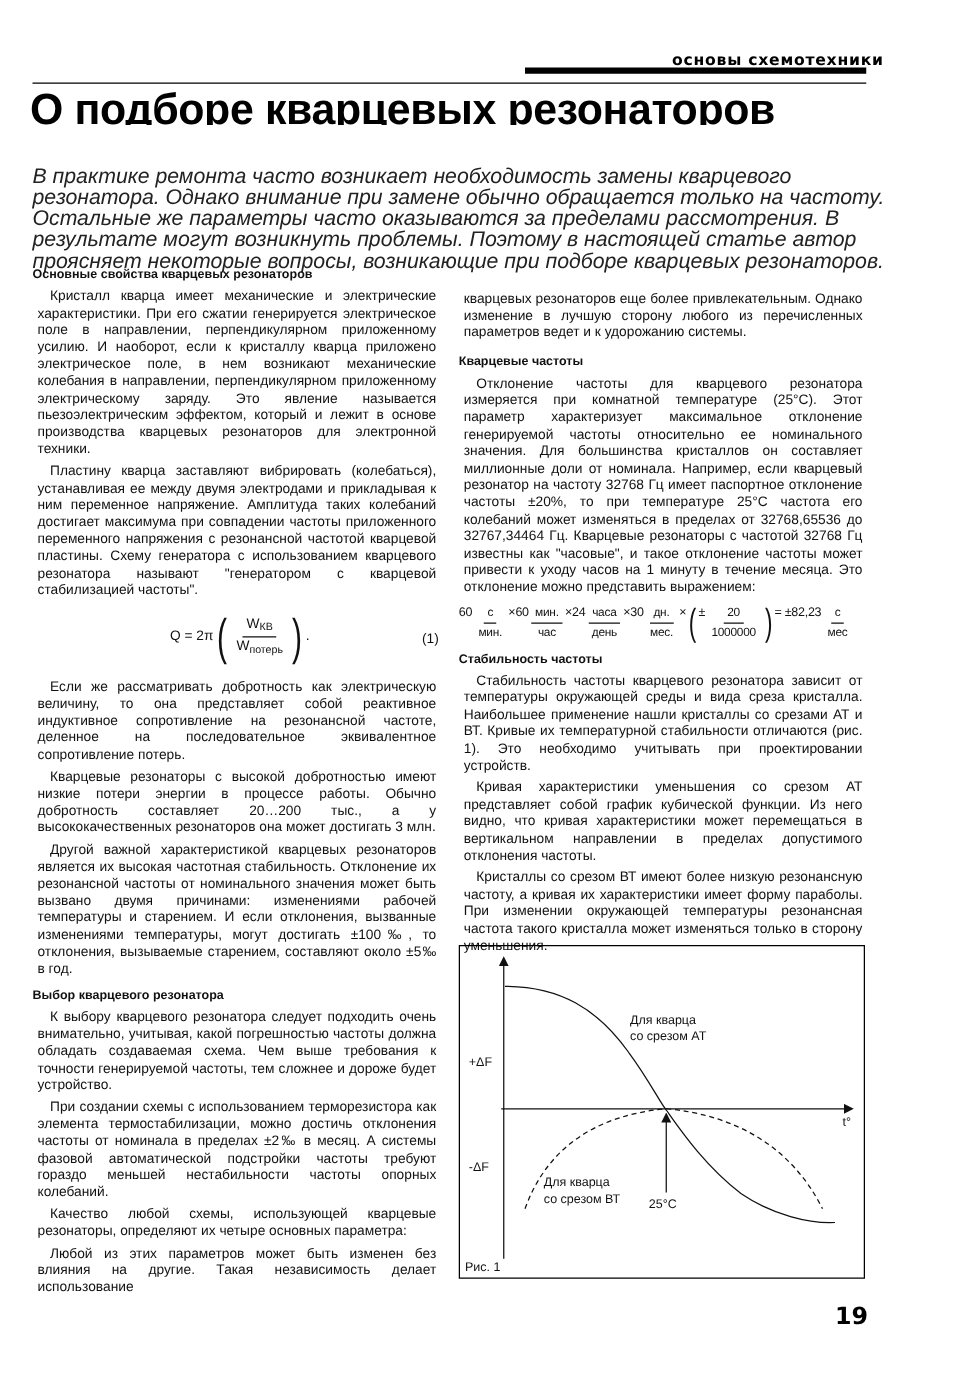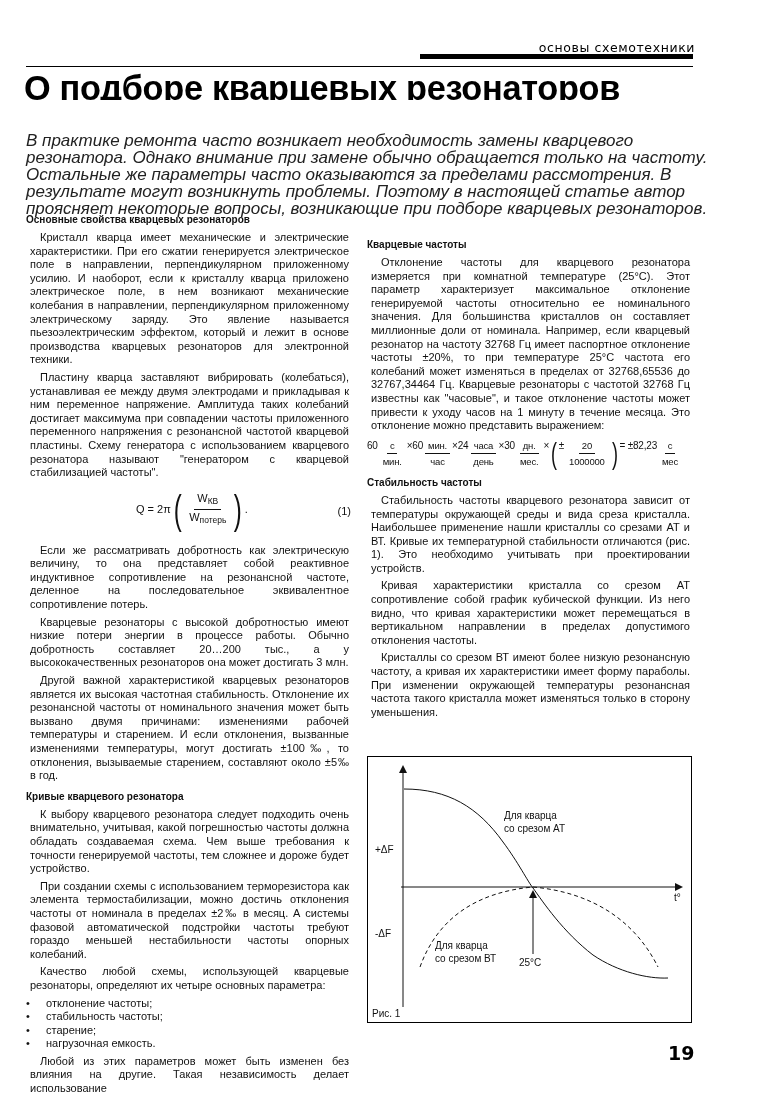--- a/index.html
+++ b/index.html
@@ -1,18 +1,18 @@
 <!DOCTYPE html>
 <html><head>
 <meta charset="utf-8">
 <style>
   html, body { margin: 0; padding: 0; background: #ffffff; }
   body { width: 780px; height: 1102px; position: relative; overflow: hidden; color: #111; font-family: "Liberation Sans", sans-serif; }
   .abs { position: absolute; }
-  .section-label { right: 85px; top: 40px; font-family: "DejaVu Sans", sans-serif; font-weight: normal; font-size: 12.5px; letter-spacing: 0.6px; color: #000; }
+  .section-label { right: 73px; top: 40px; font-family: "DejaVu Sans", sans-serif; font-weight: bold; font-size: 12.5px; letter-spacing: 0.6px; color: #000; }
   .section-bar { left: 420px; top: 54px; width: 273px; height: 5px; background: #000; }
   .title-rule { left: 26px; top: 66px; width: 667px; height: 1px; background: #000; }
   .title-clip { left: 24px; top: 67px; width: 700px; height: 33px; overflow: hidden; }
   .title { font-family: "Liberation Sans", sans-serif; font-weight: bold; font-size: 35px; line-height: 40px; margin-top: 1px; letter-spacing: -0.3px; color: #000; transform: scaleX(0.98); transform-origin: left; white-space: nowrap; }
   .lead { left: 26px; top: 132px; width: 700px; font-style: italic; font-size: 17px; line-height: 17px; color: #222; }
   .lead p { margin: 0; }
   .col { font-size: 11px; line-height: 13.6px; text-align: justify; color: #111; }
   .col p { margin: 4px; text-indent: 10px; }
   .col h2 { font-size: 10px; font-weight: bold; margin: 0 0 3px 0; line-height: 15px; color: #111; }
   .col-left { left: 26px; top: 212px; width: 327px; }
@@ -65,34 +65,29 @@
       <span class="paren">)</span>
       <span>.</span>
     </div>
     <span class="f1-num">(1)</span>
   </div>
 
   <p>Если же рассматривать добротность как электрическую величину, то она представляет собой реактивное индуктивное сопротивление на резонансной частоте, деленное на последовательное эквивалентное сопротивление потерь.</p>
   <p>Кварцевые резонаторы с высокой добротностью имеют низкие потери энергии в процессе работы. Обычно добротность составляет 20…200 тыс., а у высококачественных резонаторов она может достигать 3 млн.</p>
   <p>Другой важной характеристикой кварцевых резонаторов является их высокая частотная стабильность. Отклонение их резонансной частоты от номинального значения может быть вызвано двумя причинами: изменениями рабочей температуры и старением. И если отклонения, вызванные изменениями температуры, могут достигать ±100‰, то отклонения, вызываемые старением, составляют около ±5‰ в год.</p>
 
-  <h2 style="margin-top:6px">Кривые кварцевого резонатора</h2>
+  <h2 style="margin-top:6px">Выбор кварцевого резонатора</h2>
   <p>К выбору кварцевого резонатора следует подходить очень внимательно, учитывая, какой погрешностью частоты должна обладать создаваемая схема. Чем выше требования к точности генерируемой частоты, тем сложнее и дороже будет устройство.</p>
   <p>При создании схемы с использованием терморезистора как элемента термостабилизации, можно достичь отклонения частоты от номинала в пределах ±2‰ в месяц. А системы фазовой автоматической подстройки частоты требуют гораздо меньшей нестабильности частоты опорных колебаний.</p>
   <p>Качество любой схемы, использующей кварцевые резонаторы, определяют их четыре основных параметра:</p>
-  <ul>
-    <li>отклонение частоты;</li>
-    <li>стабильность частоты;</li>
-    <li>старение;</li>
-    <li>нагрузочная емкость.</li>
-  </ul>
   <p>Любой из этих параметров может быть изменен без влияния на другие. Такая независимость делает использование</p>
 </div>
 
 <div class="abs col col-right">
+  <p style="text-indent:0">кварцевых резонаторов еще более привлекательным. Однако изменение в лучшую сторону любого из перечисленных параметров ведет и к удорожанию системы.</p>
 
   <h2 style="margin-top:8px">Кварцевые частоты</h2>
   <p>Отклонение частоты для кварцевого резонатора измеряется при комнатной температуре (25°С). Этот параметр характеризует максимальное отклонение генерируемой частоты относительно ее номинального значения. Для большинства кристаллов он составляет миллионные доли от номинала. Например, если кварцевый резонатор на частоту 32768 Гц имеет паспортное отклонение частоты ±20%, то при температуре 25°С частота его колебаний может изменяться в пределах от 32768,65536 до 32767,34464 Гц. Кварцевые резонаторы с частотой 32768 Гц известны как "часовые", и такое отклонение частоты может привести к уходу часов на 1 минуту в течение месяца. Это отклонение можно представить выражением:</p>
 
   <div class="formula2">
     <span>60</span>
     <span class="frac">
         <span class="num">с</span>
         <span class="den">мин.</span>
       </span>
@@ -124,21 +119,21 @@
     <span class="paren">)</span>
     <span>= ±82,23</span>
     <span class="frac">
         <span class="num">с</span>
         <span class="den">мес</span>
       </span>
   </div>
 
   <h2 style="margin-top:6px">Стабильность частоты</h2>
   <p>Стабильность частоты кварцевого резонатора зависит от температуры окружающей среды и вида среза кристалла. Наибольшее применение нашли кристаллы со срезами АТ и ВТ. Кривые их температурной стабильности отличаются (рис. 1). Это необходимо учитывать при проектировании устройств.</p>
-  <p>Кривая характеристики кристалла со срезом АТ сопротивление собой график кубической функции. Из него видно, что кривая характеристики может перемещаться в вертикальном направлении в пределах допустимого отклонения частоты.</p>
+  <p>Кривая характеристики уменьшения со срезом АТ представляет собой график кубической функции. Из него видно, что кривая характеристики может перемещаться в вертикальном направлении в пределах допустимого отклонения частоты.</p>
   <p>Кристаллы со срезом ВТ имеют более низкую резонансную частоту, а кривая их характеристики имеет форму параболы. При изменении окружающей температуры резонансная частота такого кристалла может изменяться только в сторону уменьшения.</p>
 </div>
 
 <div class="abs figure">
   <svg width="323" height="265" viewBox="0 0 323 265" xmlns="http://www.w3.org/2000/svg">
     <defs>
       <marker id="arr" markerWidth="8" markerHeight="8" refX="4" refY="4" orient="auto">
         <path d="M0,0 L8,4 L0,8 Z" fill="#111"></path>
       </marker>
     </defs>

